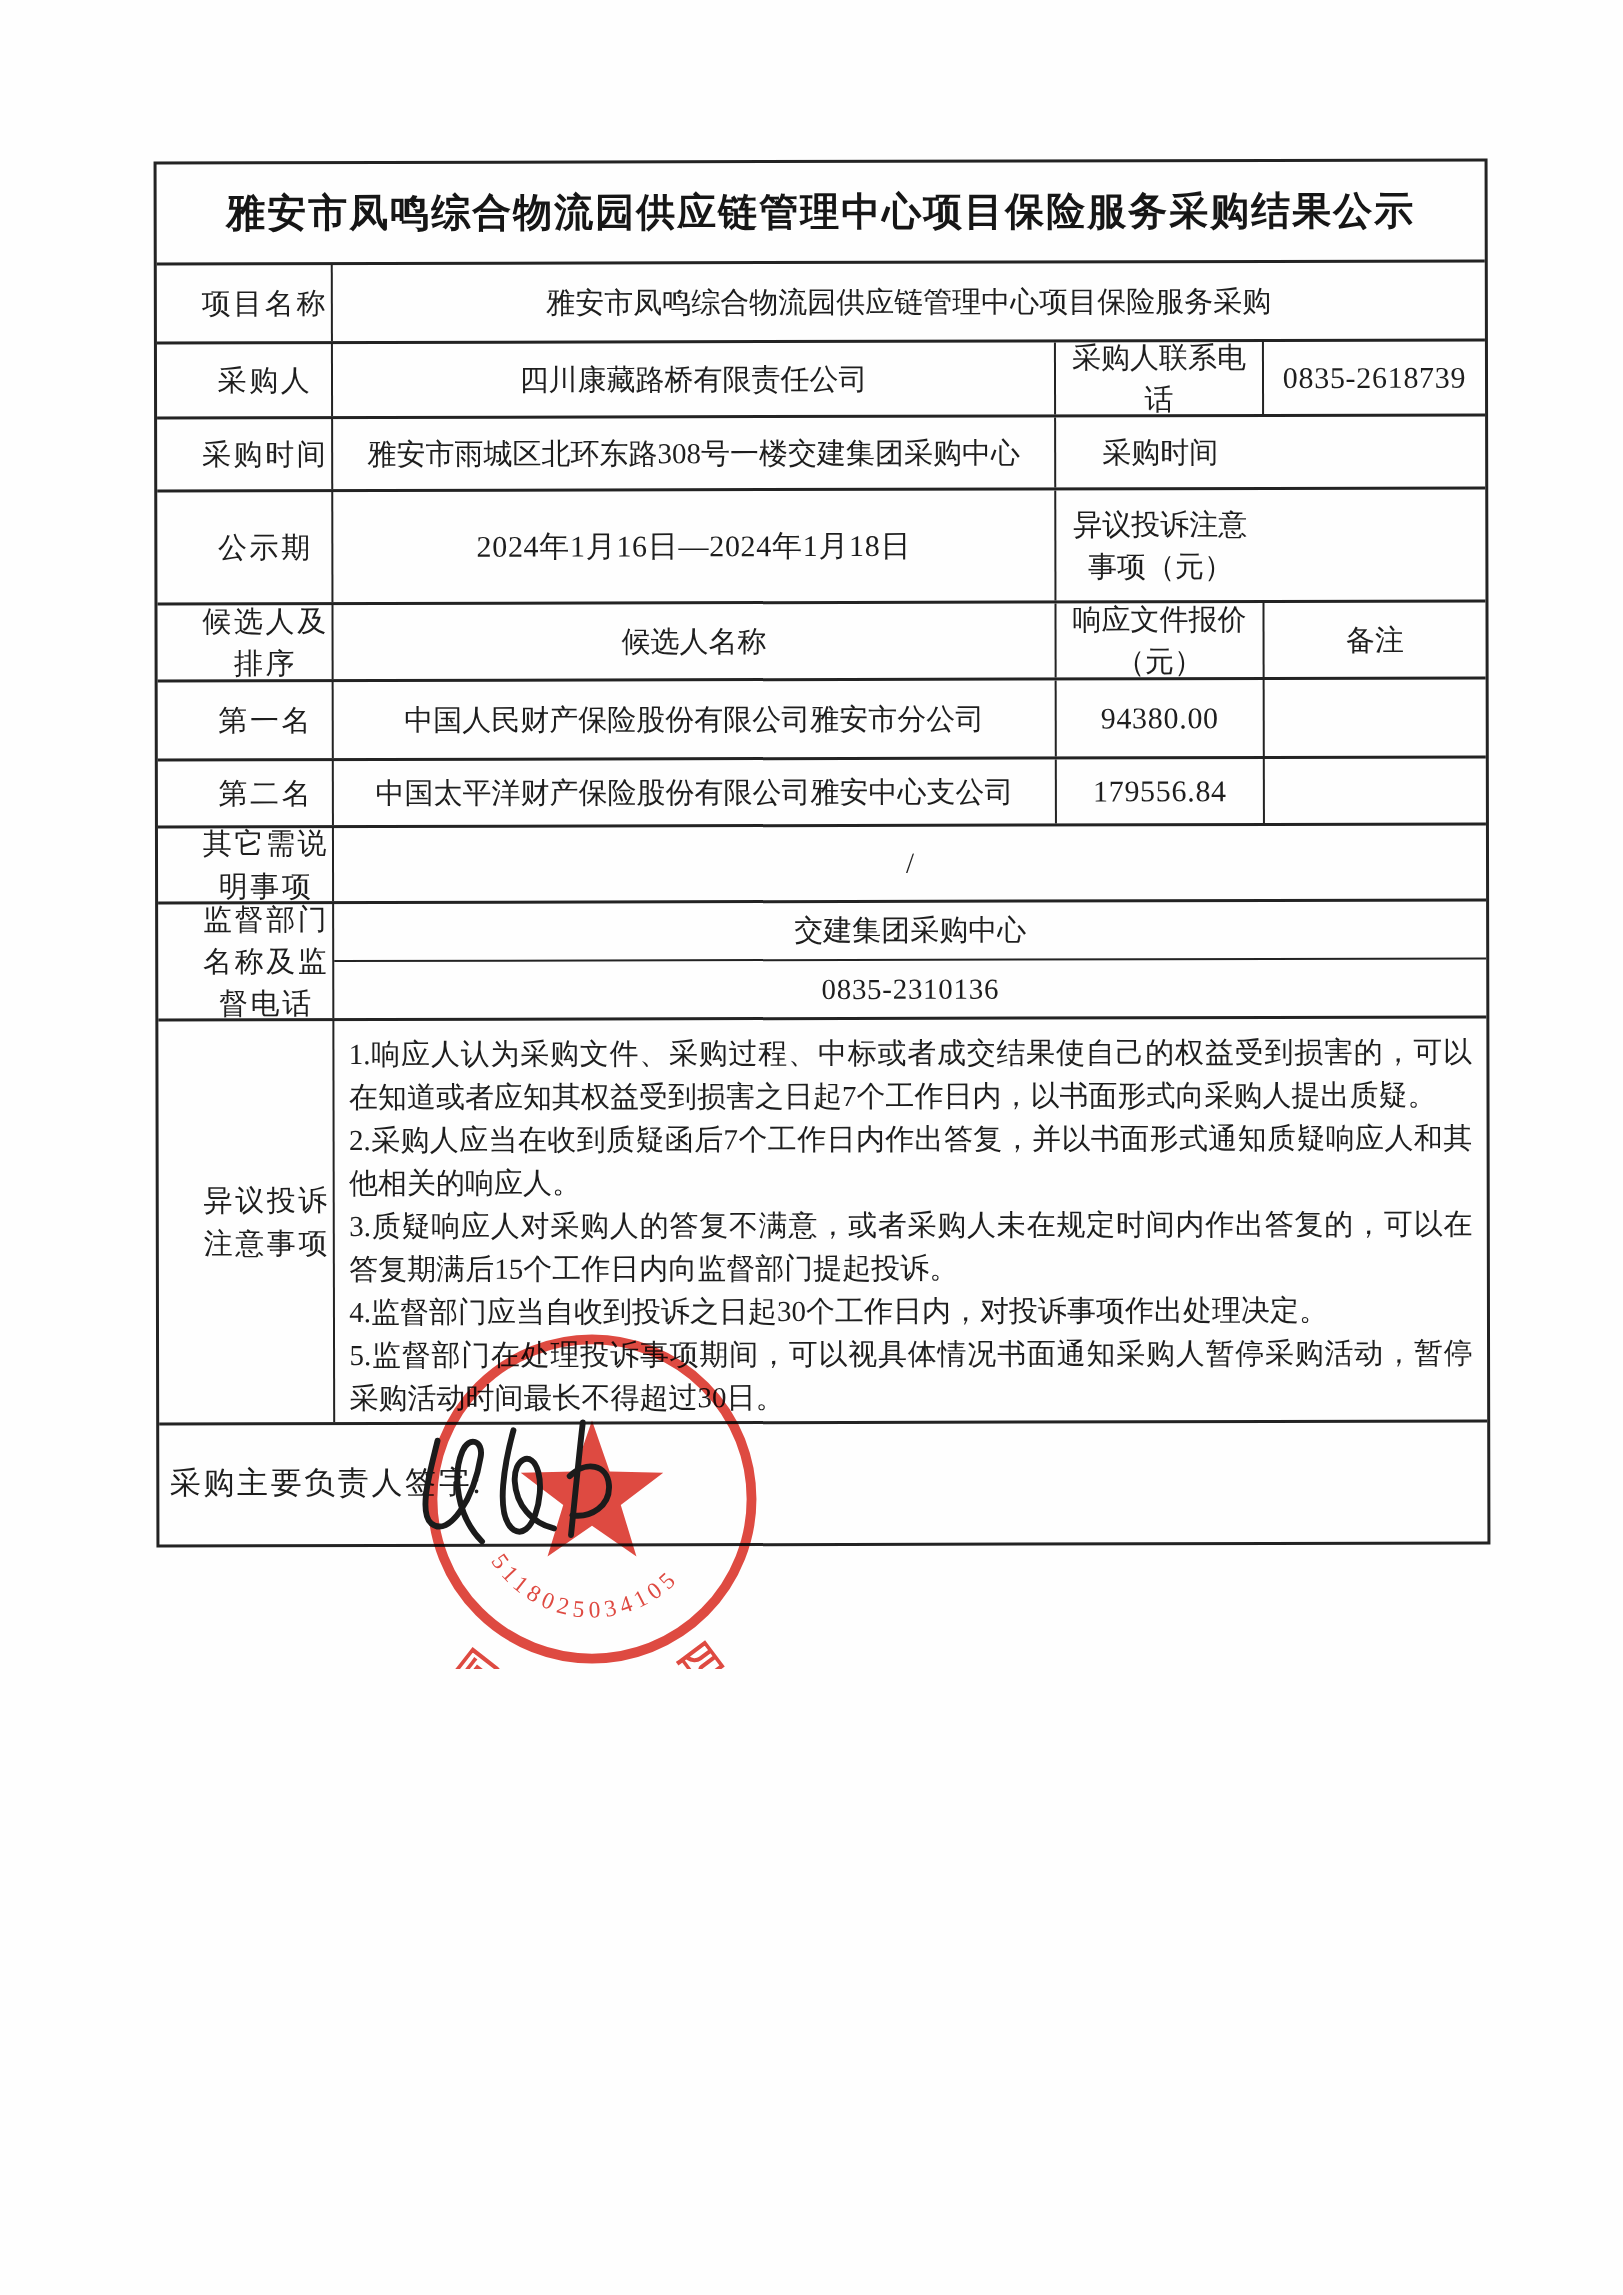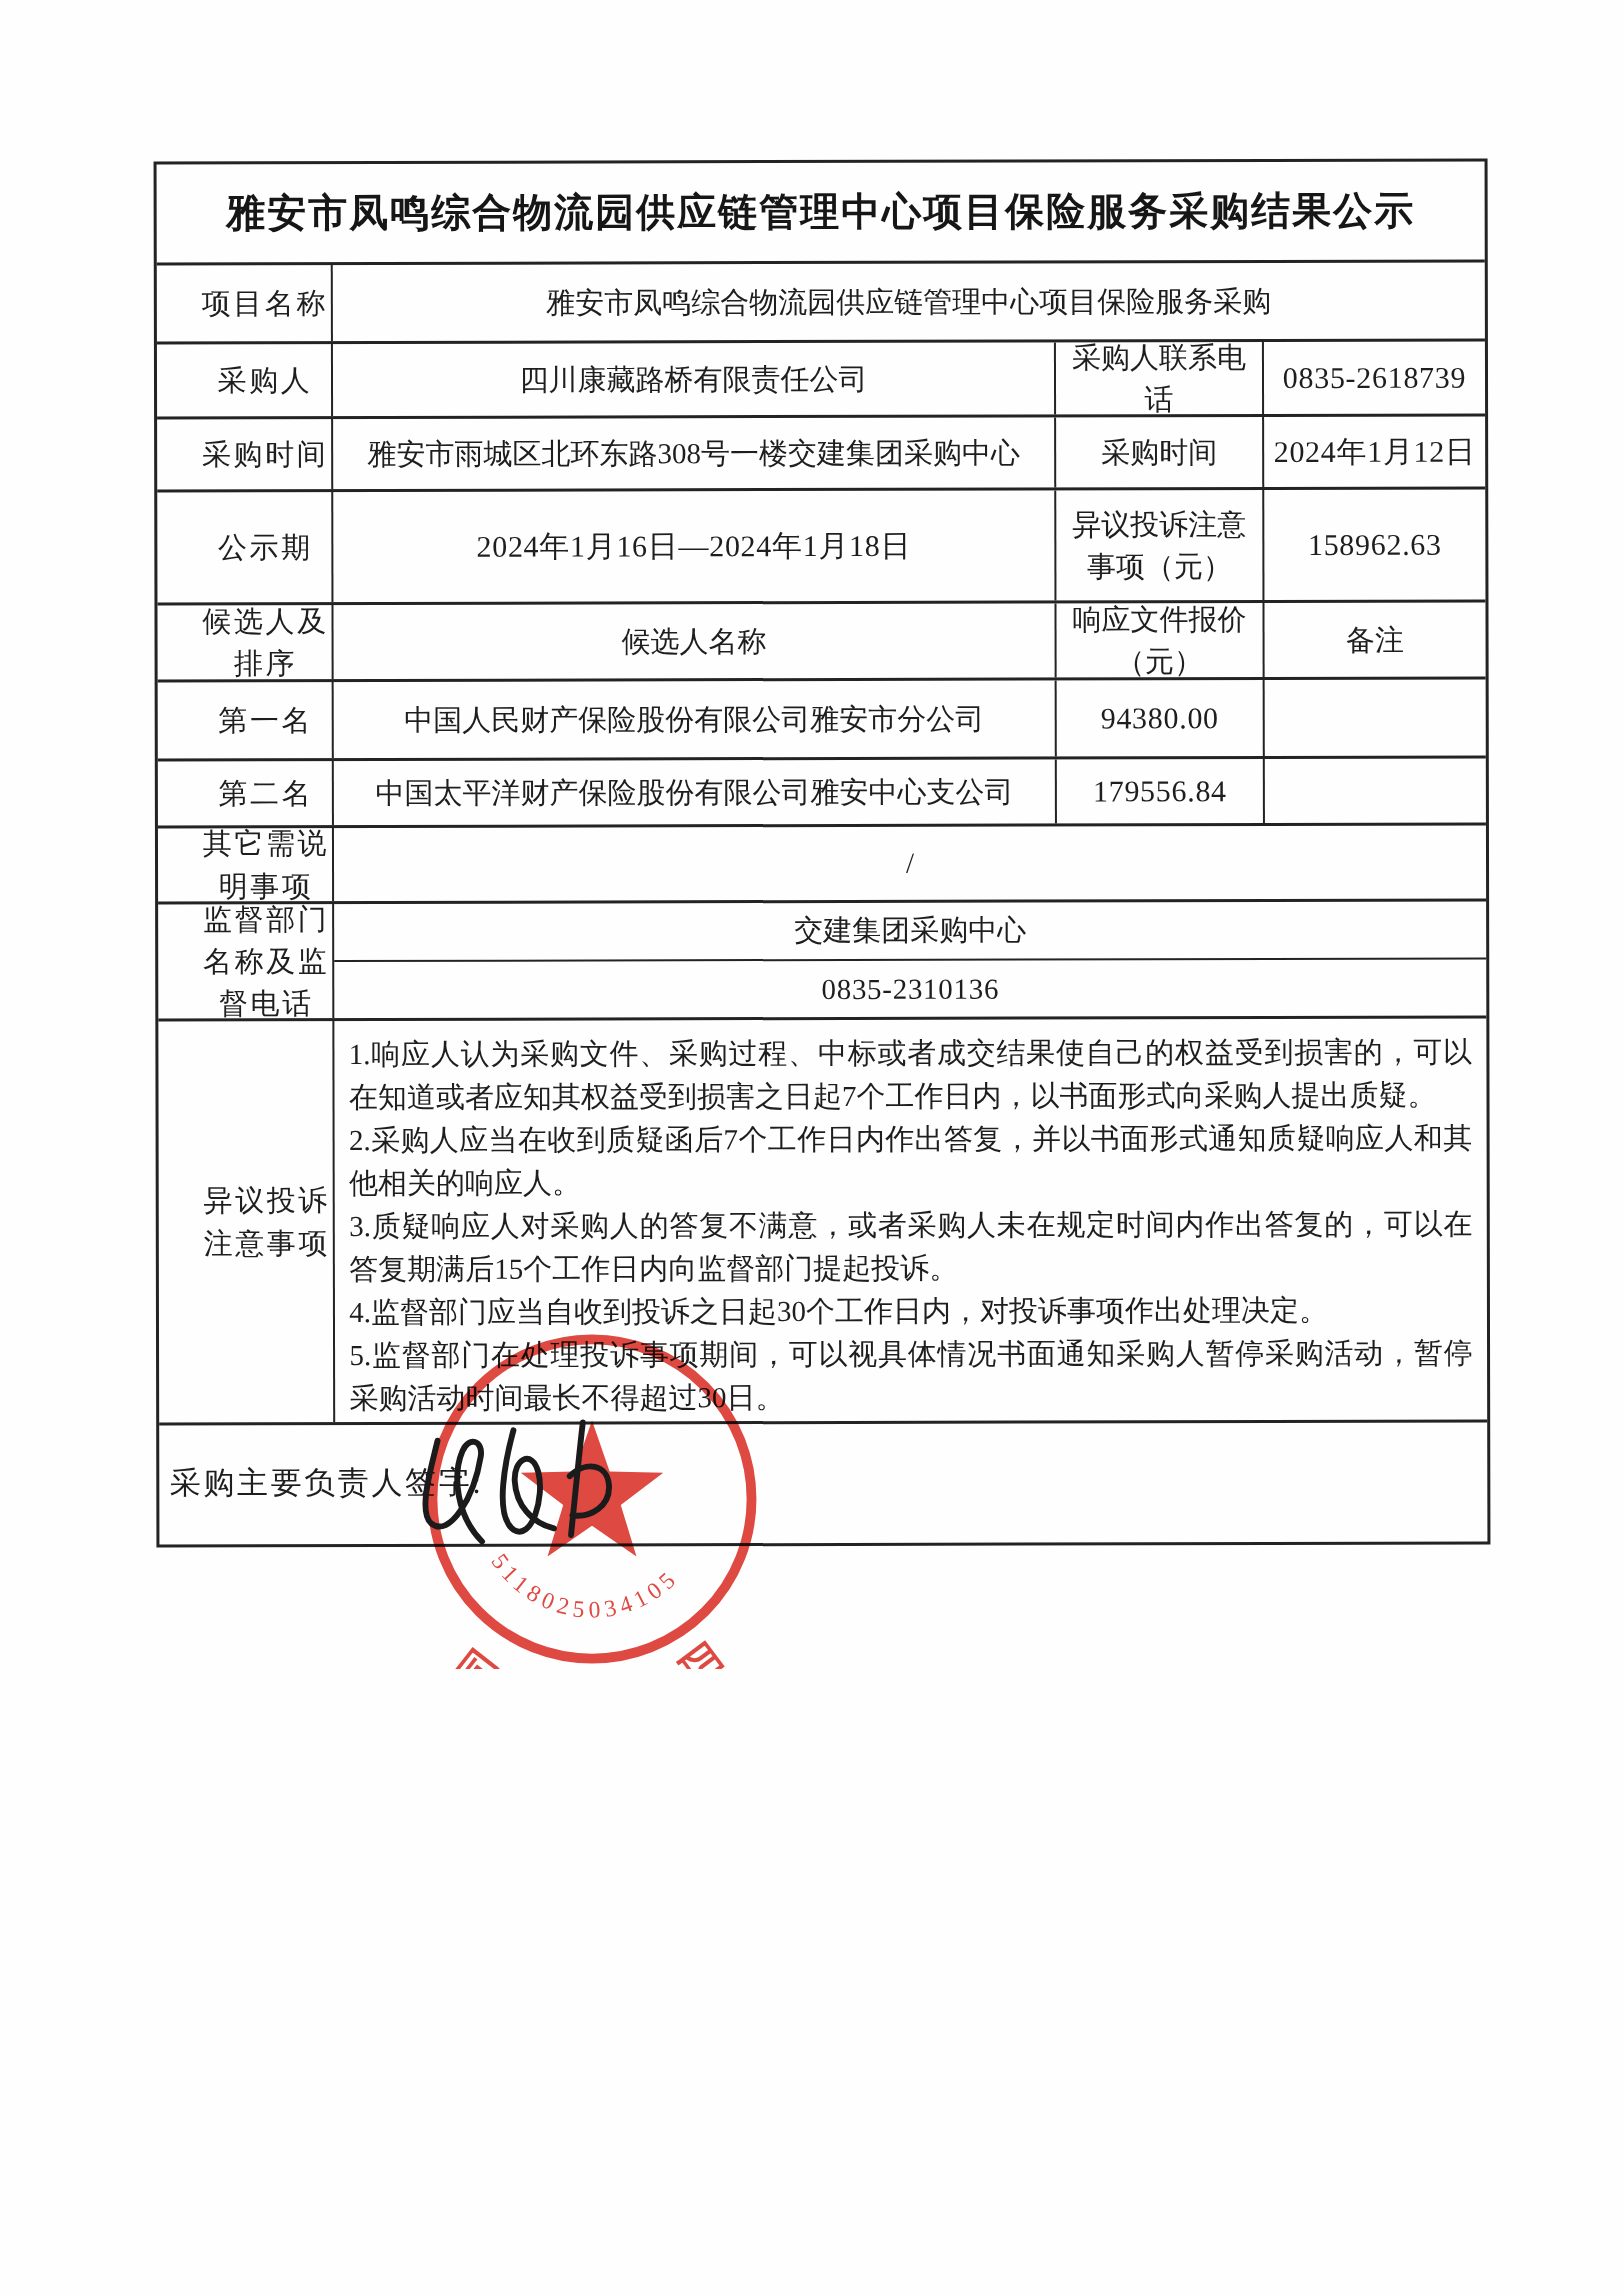--- a/index.html
+++ b/index.html
@@ -69,28 +69,26 @@
       <div class="cell c1">采购人</div>
       <div class="cell c2">四川康藏路桥有限责任公司</div>
       <div class="cell c3">采购人联系电话</div>
       <div class="cell c4 num">0835-2618739</div>
     </div>
 
     <div class="row" style="height:73px;">
       <div class="cell c1">采购时间</div>
       <div class="cell c2" style="padding:3.9px 1.3px;">雅安市雨城区北环东路308号一楼交建集团采购中心</div>
       <div class="cell c3">采购时间</div>
-      <div class="cell c4 num">2024年1月12日</div>
     </div>
 
     <div class="row" style="height:113px;">
       <div class="cell c1">公示期</div>
       <div class="cell c2 num">2024年1月16日—2024年1月18日</div>
       <div class="cell c3">异议投诉注意事项（元）</div>
-      <div class="cell c4 num">158962.63</div>
     </div>
 
     <div class="row" style="height:77px;">
       <div class="cell c1">候选人及排序</div>
       <div class="cell c2">候选人名称</div>
       <div class="cell c3">响应文件报价（元）</div>
       <div class="cell c4">备注</div>
     </div>
 
     <div class="row" style="height:79px;">

